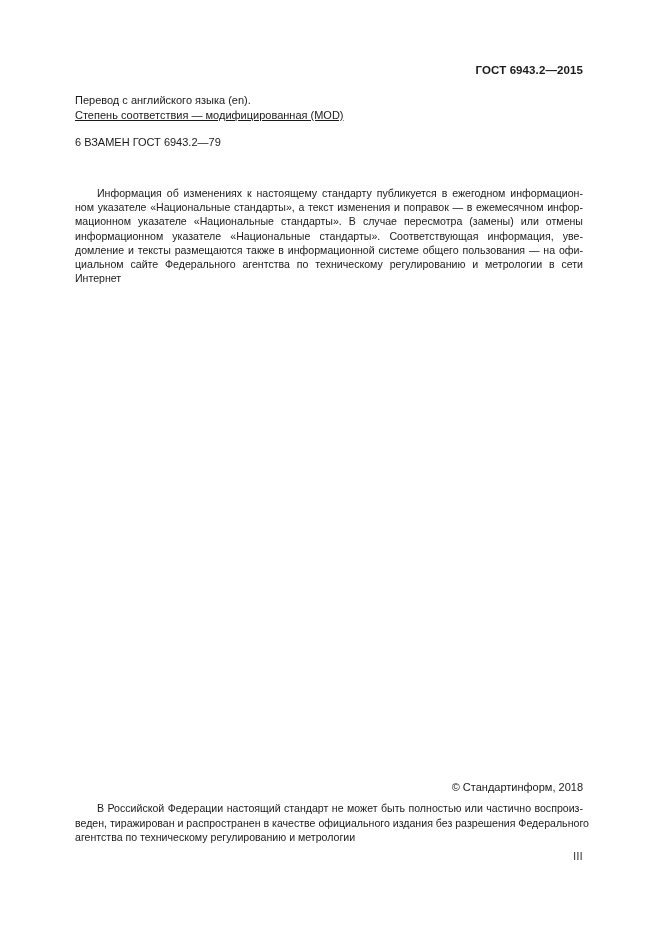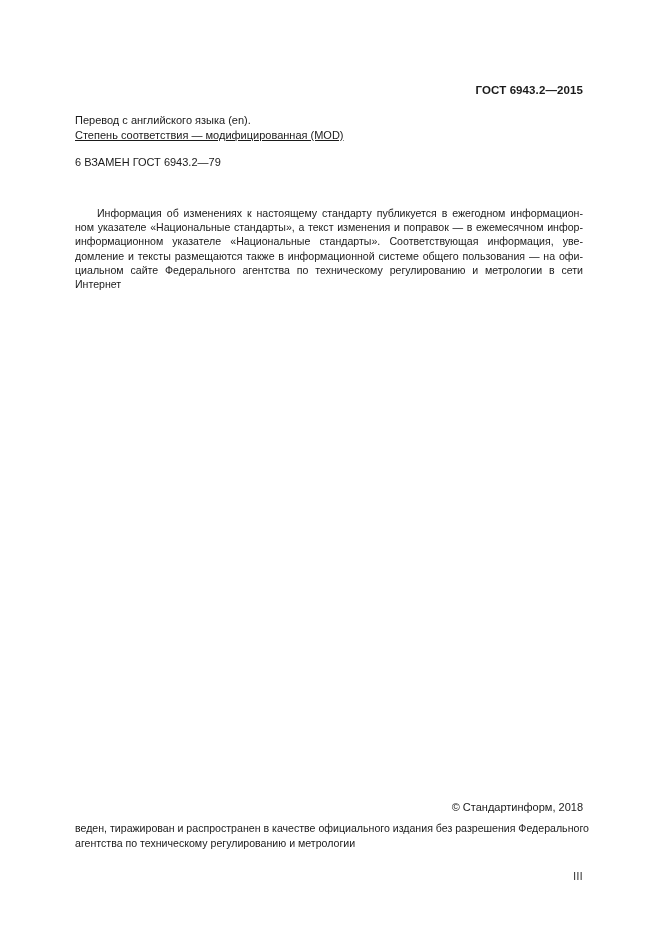--- a/index.html
+++ b/index.html
@@ -1,20 +1,20 @@
 <!DOCTYPE html>
 <html><head>
   <meta charset="utf-8">
   <style>
     html, body { margin: 0; padding: 0; background: #ffffff; }
     body {
       width: 661px; height: 936px; position: relative; overflow: hidden;
       font-family: "Liberation Sans", sans-serif; color: #1a1a1a;
     }
-    .abs { position: absolute; margin-top: 20px; }
+    .abs { position: absolute; }
     .header-code {
       top: 64px; right: 78px; font-size: 11.5px; font-weight: bold; letter-spacing: 0.1px;
     }
     .plain { font-size: 11px; line-height: 15px; white-space: nowrap; }
     .italic-block {
       left: 75px; width: 508px; top: 186px;
       font-size: 10.6px; line-height: 14.2px;
     }
     .jline {
       display: block; text-align: justify; text-align-last: justify; white-space: nowrap;
@@ -53,26 +53,28 @@
   <span class="jline" style="padding-left:0; margin-left:0;">
       <span style="display:block; margin-left:0;">
     <span style="display:block; padding-left:0;"></span>
       </span>
     </span>
 </div>
 
 <div class="abs italic-block" style="top:186px;">
   <span class="jline" style="margin-left: 0px; padding-left: 22px; width: 486px;">Информация об изменениях к настоящему стандарту публикуется в ежегодном информацион-</span>
   <span class="jline">ном указателе «Национальные стандарты», а текст изменения и поправок — в ежемесячном инфор-</span>
+  <span class="jline">мационном указателе «Национальные стандарты». В случае пересмотра (замены) или отмены</span>
   <span class="jline">информационном указателе «Национальные стандарты». Соответствующая информация, уве-</span>
   <span class="jline">домление и тексты размещаются также в информационной системе общего пользования — на офи-</span>
   <span class="jline">циальном сайте Федерального агентства по техническому регулированию и метрологии в сети</span>
   <span class="jline last">Интернет</span>
 </div>
 
 <div class="abs copyright">©  Стандартинформ, 2018</div>
 
 <div class="abs footer-block">
+  <span class="fline" style="padding-left: 22px;">В  Российской Федерации настоящий стандарт не может быть полностью или частично воспроиз-</span>
   <span class="fline">веден, тиражирован и распространен в качестве официального издания без разрешения Федерального</span>
   <span class="fline last">агентства по техническому регулированию и метрологии</span>
 </div>
 
 <div class="abs page-num">III</div>
 
 </body></html>

